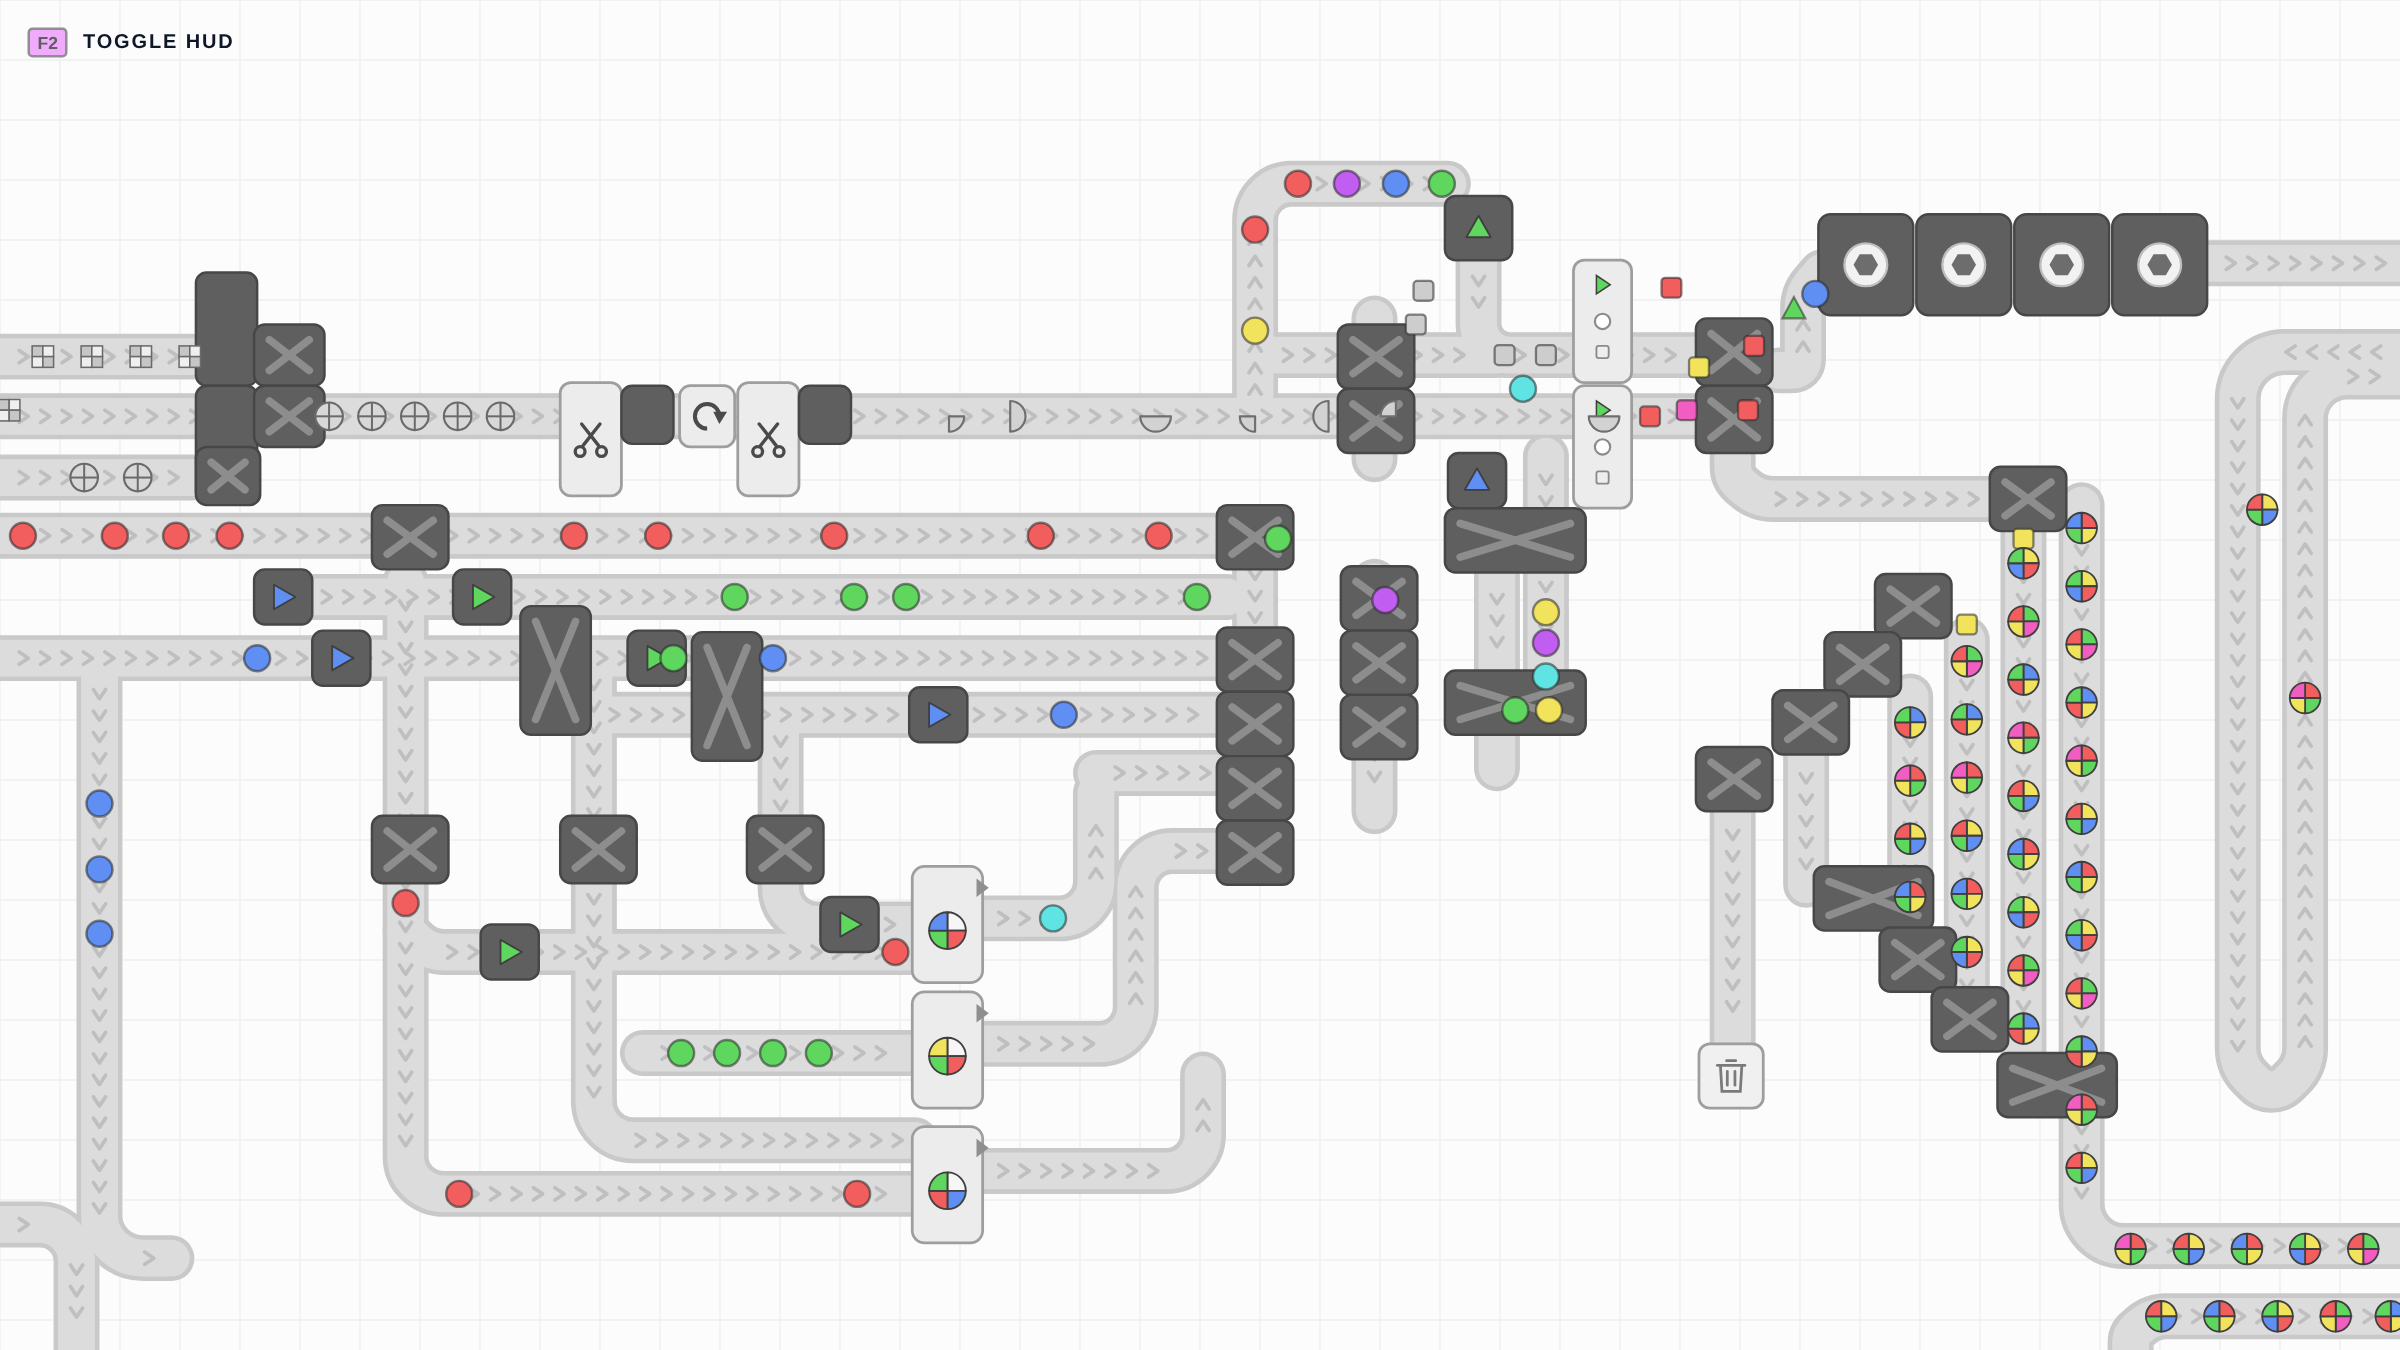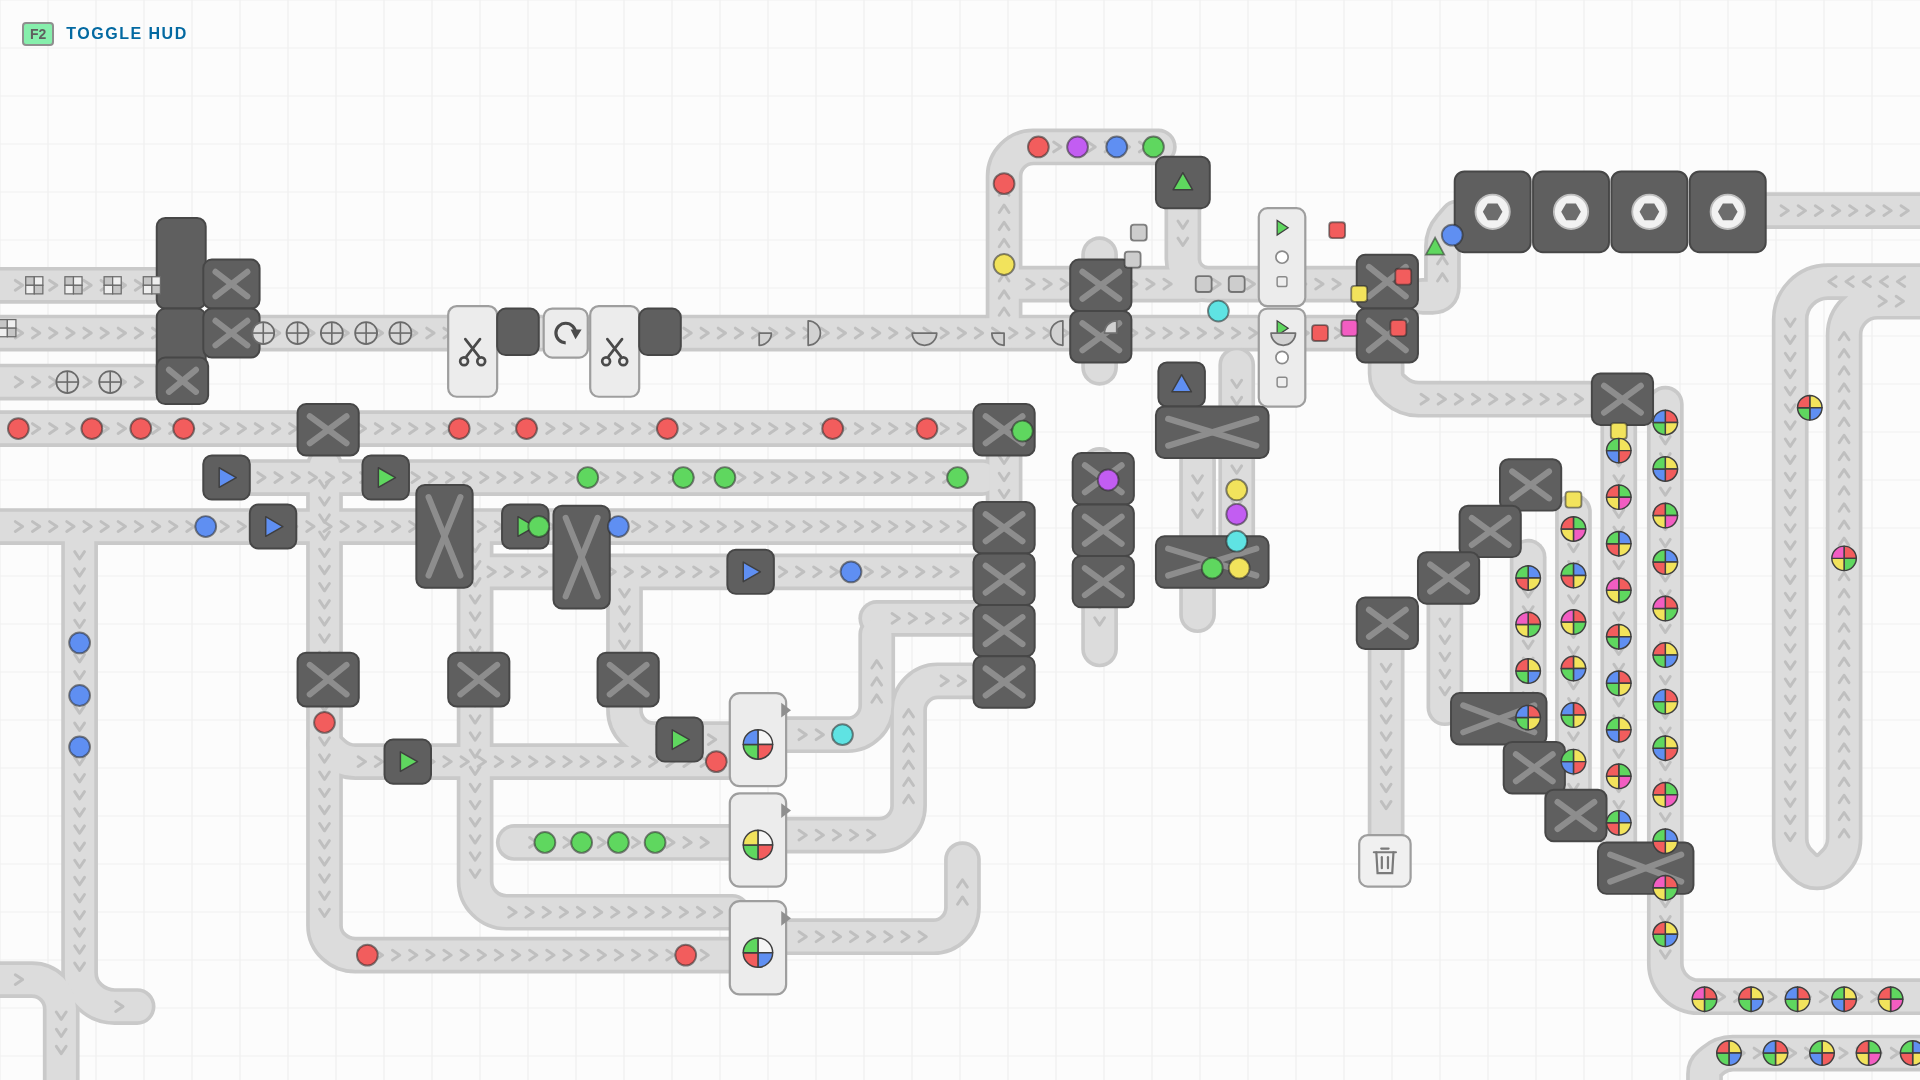--- a/index.html
+++ b/index.html
@@ -2,22 +2,22 @@
 <html><head>
 <meta charset="utf-8">
 <style>
   html,body{margin:0;padding:0;background:#e8e8e8;}
   .stage{position:relative;width:1920px;height:1080px;background:#fcfcfc;overflow:hidden;
          font-family:"Liberation Sans",sans-serif;}
   .stage svg{display:block;width:1920px;height:1080px;}
   .hud{position:absolute;top:22px;left:22px;display:flex;align-items:center;gap:12px;
        user-select:none;}
   .hud .key{display:inline-block;border:2px solid #8f8f8f;border-radius:4px;color:#5f5f5f;
-       font-weight:bold;font-size:14px;line-height:1;padding:3px 6px;background:#86efac;}
-  .hud .hud-label{color:#0369a1;font-weight:bold;font-size:16px;letter-spacing:1.5px;}
+       font-weight:bold;font-size:14px;line-height:1;padding:3px 6px;background:#f0abfc;}
+  .hud .hud-label{color:#0f172a;font-weight:bold;font-size:16px;letter-spacing:1.5px;}
 </style>
 </head>
 <body>
 
 <div class="stage">
   <svg id="scene" viewBox="0 0 1568 882">
       <g>
         <rect x="0" y="0" width="1568" height="882" fill="#fcfcfc"></rect>
         <line x1="0" y1="0" x2="0" y2="882" stroke="#efefef" stroke-width="1"></line>
         <line x1="39.2" y1="0" x2="39.2" y2="882" stroke="#efefef" stroke-width="1"></line>

